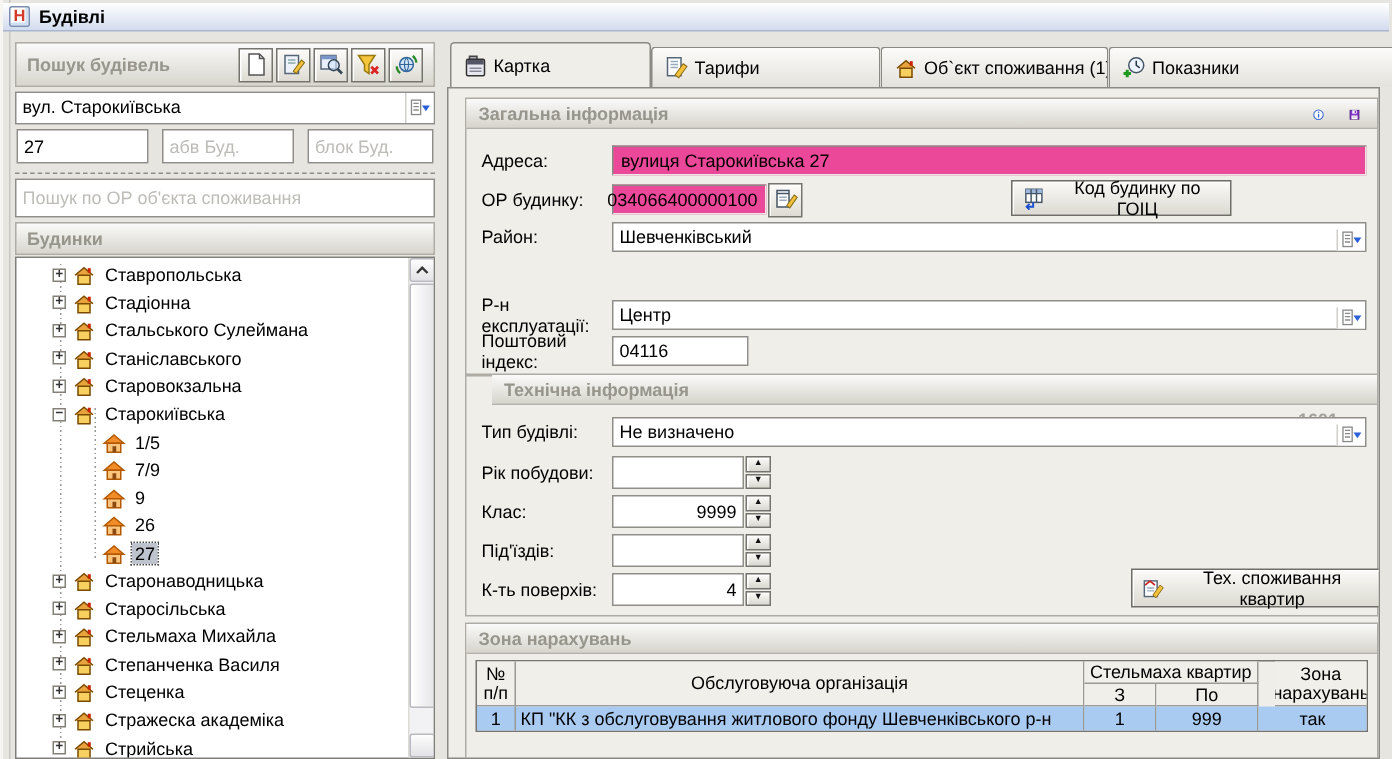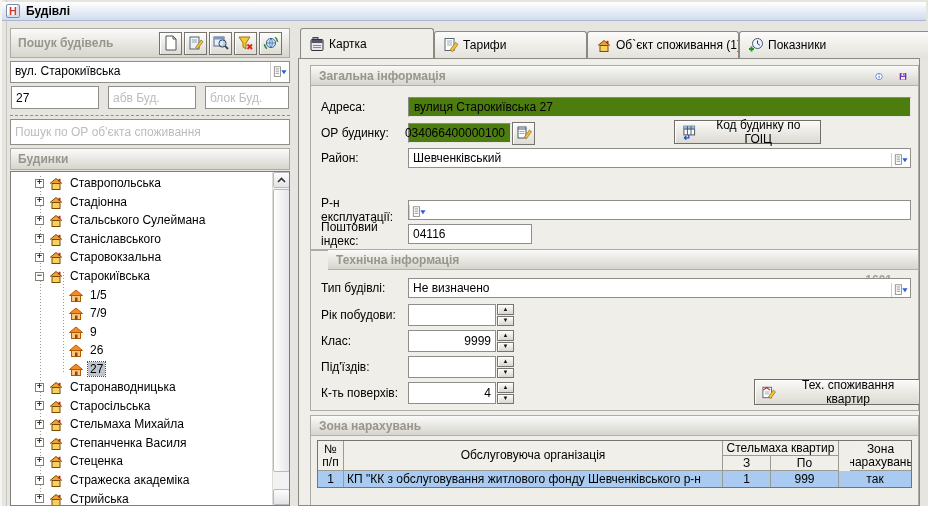--- a/index.html
+++ b/index.html
@@ -74,21 +74,21 @@
     color:#97958c;font-weight:bold;display:flex;align-items:center;padding:0 8px;position:relative;}
   .ghdr .hicons{position:absolute;right:4px;top:1px;display:flex;gap:2px;}
   .hbtn{width:22px;height:18px;display:flex;align-items:center;justify-content:center;background:transparent;border:1px solid transparent;}
   .hbtn svg{width:15px;height:15px;}
   .gid{position:absolute;right:26px;color:#a3a19a;font-weight:bold;margin-top:41px;}
   .g1{top:6px;height:186px;}
   .g2{top:190px;height:162px;padding-left:17px;}
   .g3{top:356px;height:120px;}
   .frow{position:absolute;left:10px;right:7px;height:20px;display:flex;align-items:center;}
   .flabel{width:87px;flex:0 0 87px;}
-  .ro{background:#4d7c0f;border:1px solid;border-color:#8a8984 #e9e7e1 #e9e7e1 #8a8984;
+  .ro{background:#ec4899;border:1px solid;border-color:#8a8984 #e9e7e1 #e9e7e1 #8a8984;
     display:flex;align-items:center;padding:0 5px;height:20px;}
   .grow{flex:1;}
   .rt{justify-content:flex-end;}
   .cfull{flex:1;height:20px;align-items:flex-end;}
   .pbtn{display:flex;align-items:center;justify-content:center;gap:6px;
     background:linear-gradient(180deg,#fbfaf7,#dcdad2);border:1px solid #6f6e69;
     box-shadow:inset 1px 1px 0 #fff;font:12px "Liberation Sans",sans-serif;}
   .pbtn svg{width:16px;height:16px;}
   .spin{display:flex;align-items:stretch;height:22px;}
   .spin-in{width:88px;border:1px solid #8f8e89;text-align:right;font:12px "Liberation Sans",sans-serif;padding:1px 4px;}
@@ -474,34 +474,35 @@
                   <line x1="3" y1="7" x2="7" y2="7" stroke="#888"></line>
                   <line x1="3" y1="9.5" x2="7" y2="9.5" stroke="#888"></line>
                   <path d="M9.5 6 h6 l-3 4.5 z" fill="#2b5fd9"></path>
                 </svg>
             </span>
           </span>
         </div>
         <div class="frow" style="top:134px">
           <span class="flabel">Р-н експлуатації:</span>
           <span class="combo cfull">
+            <span class="combo-text">Центр</span>
             <span class="combo-btn">
               <svg viewBox="0 0 16 16">
                   <rect x="1.5" y="2" width="7" height="11" fill="#fff" stroke="#888"></rect>
                   <line x1="3" y1="4.5" x2="7" y2="4.5" stroke="#888"></line>
                   <line x1="3" y1="7" x2="7" y2="7" stroke="#888"></line>
                   <line x1="3" y1="9.5" x2="7" y2="9.5" stroke="#888"></line>
                   <path d="M9.5 6 h6 l-3 4.5 z" fill="#2b5fd9"></path>
                 </svg>
             </span>
           </span>
         </div>
         <div class="frow" style="top:158px">
           <span class="flabel">Поштовий індекс:</span>
-          <input class="fld" style="width: 124px; height: 20px;" value="04116">
+          <input class="fld" style="width: 91px; height: 20px;" value="04116">
         </div>
       </div>
 
       <div class="grp g2">
         <div class="ghdr">
           <span>Технічна інформація</span>
           <span class="gid">1601</span>
         </div>
         <div class="frow" style="top:28px">
           <span class="flabel">Тип будівлі:</span>

